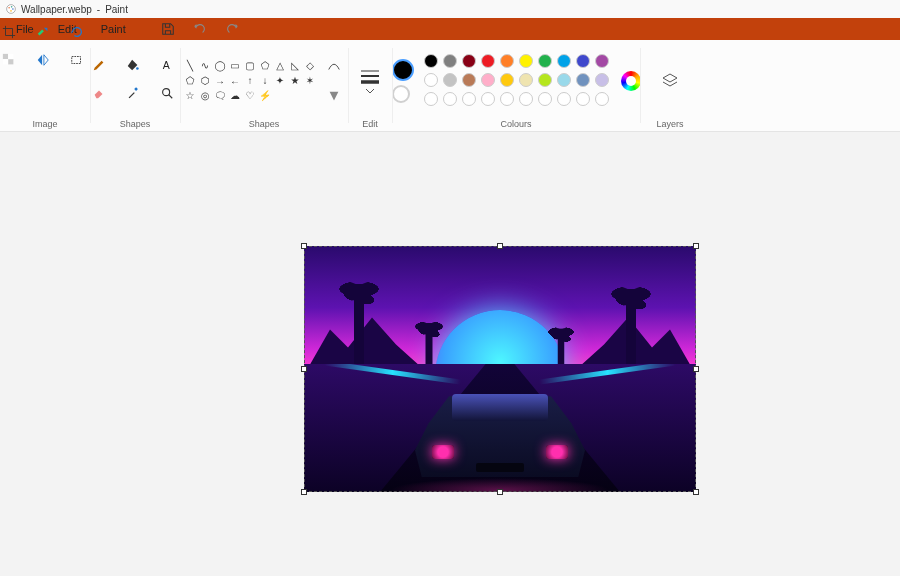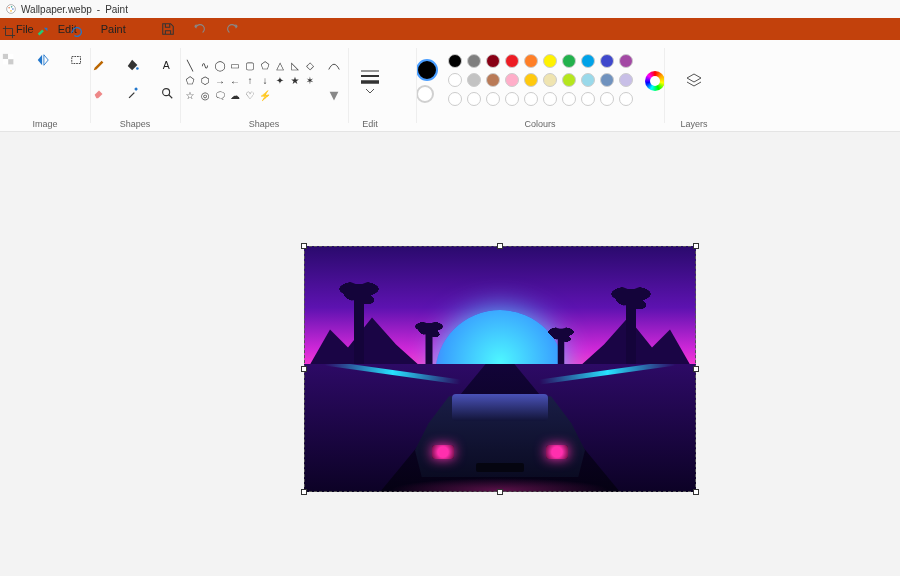--- a/index.html
+++ b/index.html
@@ -44,21 +44,21 @@
   .shapes-panel { display: flex; align-items: center; gap: 8px; }
   .shapes-grid { display: grid; grid-template-columns: repeat(9, 12px); grid-template-rows: repeat(3, 12px); gap: 3px 3px; font-size: 10px; color: #333; }
   .shapes-grid span { display: grid; place-items: center; width: 12px; height: 12px; }
   .shapes-side { display: flex; flex-direction: column; gap: 10px; }
 
   
   .g-size { width: 44px; }
   .size-stack { display: flex; flex-direction: column; align-items: center; gap: 3px; }
 
   
-  .g-colours { width: 248px; margin-left: 24px; }
+  .g-colours { width: 248px; }
   .colours-body { display: flex; align-items: center; gap: 10px; }
   .primsec { display: flex; flex-direction: column; gap: 4px; }
   .col-circle { border-radius: 50%; border: 2px solid #d0d0d0; }
   .col-big { width: 22px; height: 22px; }
   .col-sm { width: 18px; height: 18px; background:#fff; }
   .palette { display: grid; grid-template-columns: repeat(10, 16px); grid-template-rows: repeat(3, 16px); gap: 3px 3px; }
   .sw { width: 14px; height: 14px; border-radius: 50%; border: 1px solid #ccc; }
   .sw.empty { background: #fff; }
   .wheel { width: 20px; height: 20px; border-radius: 50%; background: conic-gradient(red,orange,yellow,lime,cyan,blue,magenta,red); position: relative; }
   .wheel::after { content:""; position:absolute; inset:5px; background:#fff; border-radius:50%; }

